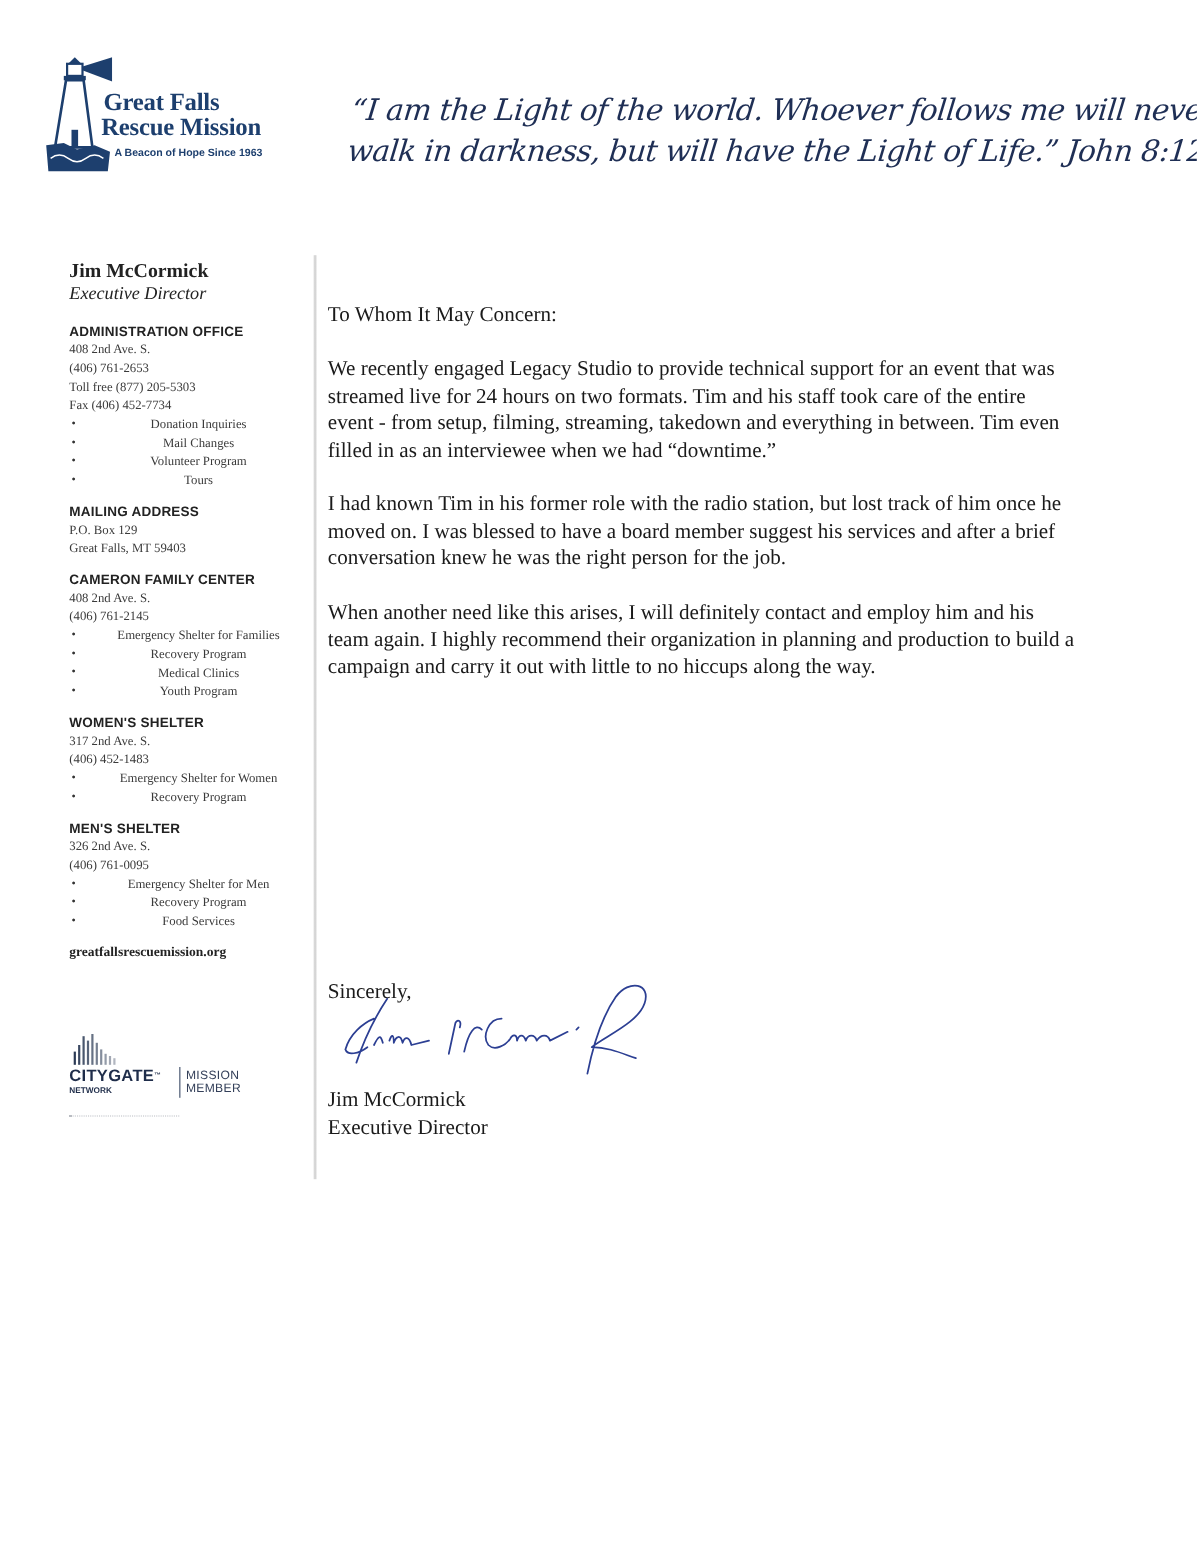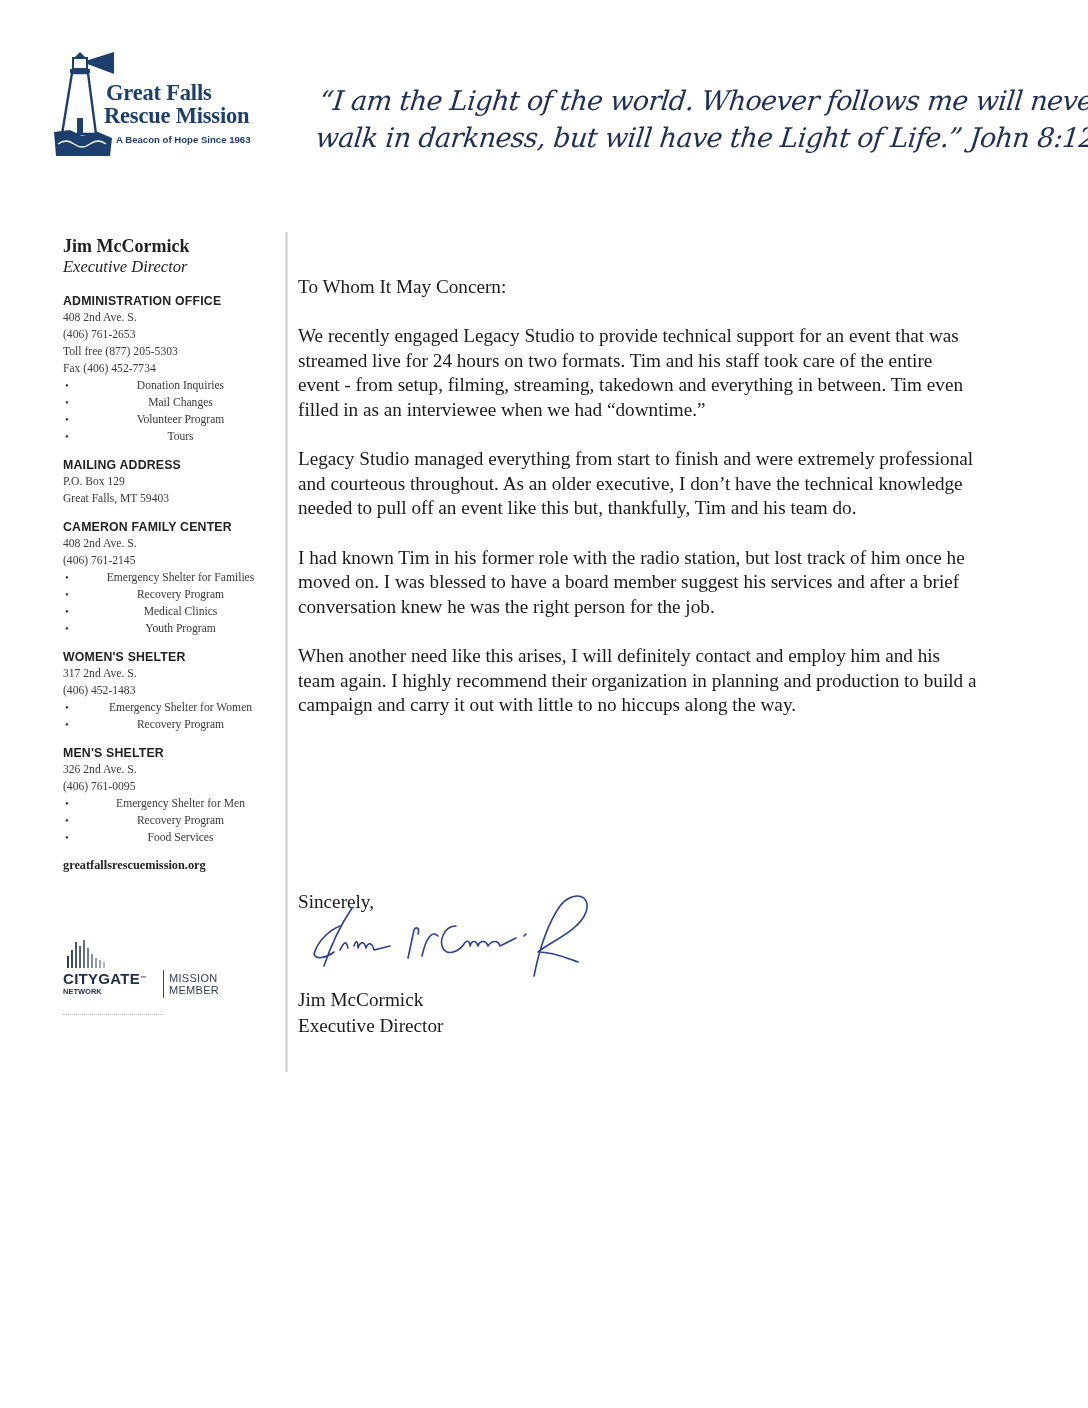--- a/index.html
+++ b/index.html
@@ -1,19 +1,19 @@
 <!DOCTYPE html>
 <html><head>
   <meta charset="utf-8">
   <style>
     html, body { margin: 0; padding: 0; background: #ffffff; }
     body { width: 1088px; height: 1408px; position: relative; overflow: hidden; color: #1c1c1c; }
 
     
-    .logo { position: absolute; left: 52px; top: 48px; width: 245px; height: 110px; }
+    .logo { position: absolute; left: 40px; top: 48px; width: 245px; height: 110px; }
     .logo svg.lighthouse { position: absolute; left: 0; top: 0; width: 62px; height: 108px; }
     .logo .org-line { position: absolute; left: 52px; font-family: "Liberation Serif", serif; font-weight: bold; color: #1d3f6e; font-size: 22.5px; line-height: 22px; white-space: nowrap; letter-spacing: -0.2px; }
     .logo .org-line.l1 { top: 34px; left: 54px; }
     .logo .org-line.l2 { top: 57px; }
     .logo .tagline { position: absolute; left: 64px; top: 86px; font-family: "Liberation Sans", sans-serif; font-weight: bold; font-size: 9.6px; color: #1d3f6e; white-space: nowrap; }
 
     .verse { position: absolute; left: 318px; top: 82px; width: 740px; font-family: "DejaVu Serif", serif; font-style: italic; font-size: 27px; line-height: 37px; color: #1f2f55; letter-spacing: -0.6px; transform: skewX(-6deg); }
     .verse .line { display: block; white-space: nowrap; }
 
     
@@ -153,21 +153,20 @@
     <div>MEMBER</div>
   </div>
   <div class="cg-fine"></div>
 </div>
 
 <div class="divider"></div>
 
 <div class="letter">
   <p>To Whom It May Concern:</p>
   <p>We recently engaged Legacy Studio to provide technical support for an event that was streamed live for 24 hours on two formats. Tim and his staff took care of the entire event - from setup, filming, streaming, takedown and everything in between. Tim even filled in as an interviewee when we had “downtime.”</p>
-  <p>Legacy Studio managed everything from start to finish and were extremely professional and courteous throughout. As an older executive, I don’t have the technical knowledge needed to pull off an event like this but, thankfully, Tim and his team do.</p>
   <p>I had known Tim in his former role with the radio station, but lost track of him once he moved on. I was blessed to have a board member suggest his services and after a brief conversation knew he was the right person for the job.</p>
   <p>When another need like this arises, I will definitely contact and employ him and his team again. I highly recommend their organization in planning and production to build a campaign and carry it out with little to no hiccups along the way.</p>
 </div>
 
 <div class="closing">Sincerely,</div>
 
 <svg class="signature" viewBox="0 0 290 100">
   <g id="sig-ink" fill="none" stroke="#2c3f93" stroke-width="1.6" stroke-linecap="round" stroke-linejoin="round">
     <path d="M42 22 C30 40, 20 62, 14 80 M30 40 C20 44, 8 54, 4 68 C6 74, 16 72, 24 66"></path>
     <path d="M30 64 C34 56, 36 54, 38 62 M44 60 C46 54, 48 54, 48 62 C50 56, 54 54, 56 62 C58 56, 62 56, 64 64 L80 60"></path>

